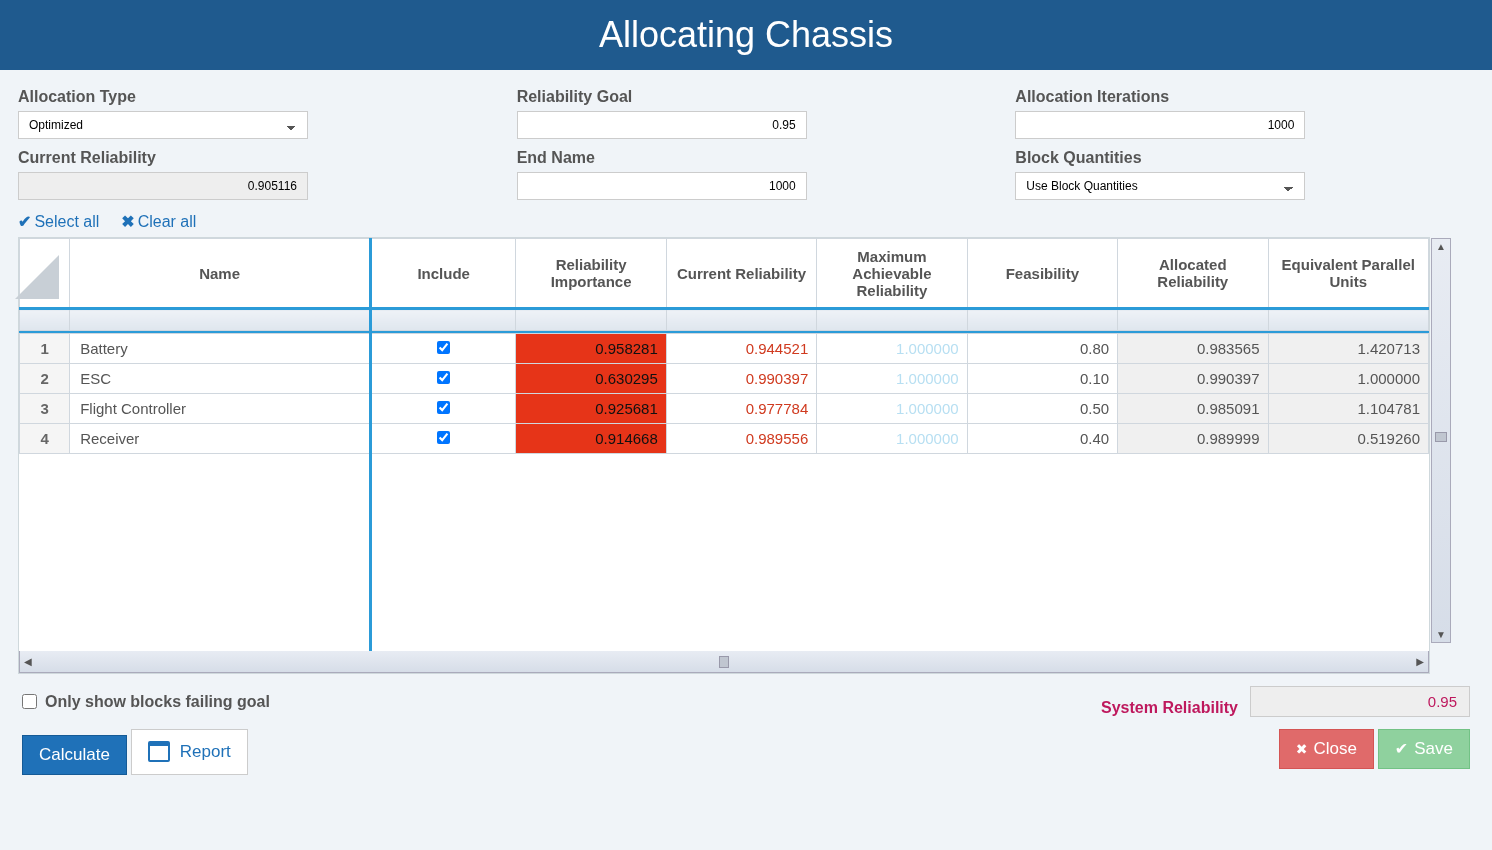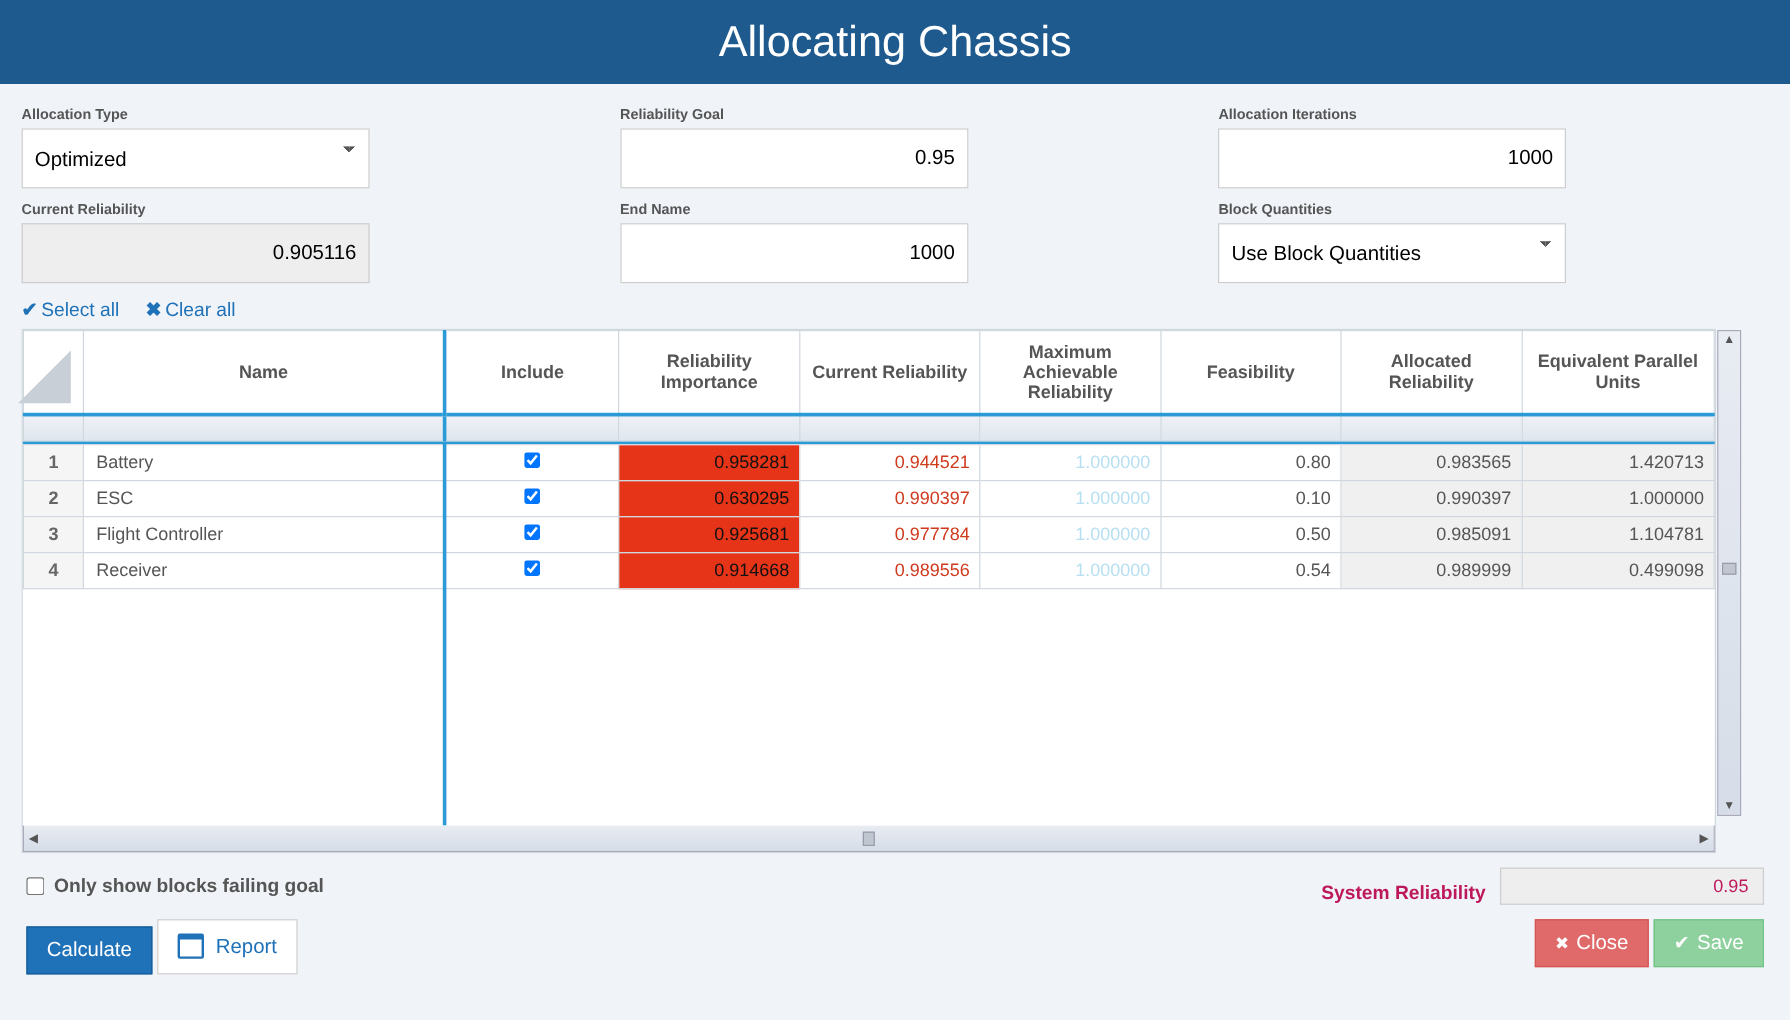--- a/index.html
+++ b/index.html
@@ -1,22 +1,22 @@
 <!DOCTYPE html>
 <html><head>
   <meta charset="utf-8">
   <style>
     * { box-sizing: border-box; margin: 0; padding: 0; }
     body { font-family: Arial, Helvetica, sans-serif; font-size: 14px; color: #333; background: #f0f4f8; width: 1492px; height: 850px; overflow: hidden; }
     .header { background: #1f5a8e; color: #fff; text-align: center; padding: 14px 0; font-size: 36px; font-weight: 400; }
     .content { padding: 18px 18px 10px 18px; }
     .form-grid { display: grid; grid-template-columns: 1fr 1fr 1fr; gap: 10px 40px; margin-bottom: 12px; }
     .form-group { display: flex; flex-direction: column; }
-    .form-label { font-weight: bold; color: #555; margin-bottom: 5px; font-size: 12px; }
-    .form-control { border: 1px solid #ccc; padding: 6px 10px; font-size: 17px; height: 50px; background: #fff; width: 290px; }
+    .form-label { font-weight: bold; color: #555; margin-bottom: 5px; font-size: 16px; }
+    .form-control { border: 1px solid #ccc; padding: 6px 10px; font-size: 12px; height: 28px; background: #fff; width: 290px; }
     .form-control.readonly { background: #eee; }
     .form-control.right { text-align: right; }
     select.form-control { appearance: none; -webkit-appearance: none; background-image: linear-gradient(45deg, transparent 50%, #555 50%), linear-gradient(135deg, #555 50%, transparent 50%); background-position: calc(100% - 16px) 14px, calc(100% - 11px) 14px; background-size: 5px 5px, 5px 5px; background-repeat: no-repeat; padding-right: 28px; }
     .link-row { margin-bottom: 6px; }
     .link-btn { color: #1f71b8; text-decoration: none; font-size: 16px; margin-right: 18px; cursor: pointer; }
     .link-btn .glyph { display:inline-block; font-weight: bold; margin-right: 3px; }
     .table-wrapper { border: 1px solid #cfd8dc; background: #fff; position: relative; width: 1412px; }
     .table-scroll-v { position: absolute; right: -22px; top: 0; bottom: 30px; width: 20px; background: linear-gradient(#e8ecf3,#d6dde8); border: 1px solid #aab; display:flex; flex-direction:column; justify-content:space-between; align-items:center; }
     .table-scroll-v .arrow { font-size: 10px; color:#555; padding:2px;}
     .table-scroll-v .grip { width:12px; height:10px; background:#c0c6d0; border:1px solid #99a; margin:auto; position:absolute; top:48%; left:3px;}
@@ -199,23 +199,23 @@
               <td class="num grey-bg">0.985091</td>
               <td class="num grey-bg">1.104781</td>
             </tr>
             <tr>
               <td class="rownum">4</td>
               <td class="name">Receiver</td>
               <td class="center"><input type="checkbox" checked="" style=""></td>
               <td class="num red-bg">0.914668</td>
               <td class="num red-text">0.989556</td>
               <td class="num faded">1.000000</td>
-              <td class="num">0.54</td>
+              <td class="num">0.40</td>
               <td class="num grey-bg">0.989999</td>
-              <td class="num grey-bg">0.499098</td>
+              <td class="num grey-bg">0.519260</td>
             </tr>
           </tbody>
       </table>
     </div>
     <div class="table-scroll-h">
       <span class="arrow">◀</span>
       <span class="grip"></span>
       <span class="arrow">▶</span>
     </div>
     <div class="table-scroll-v">

